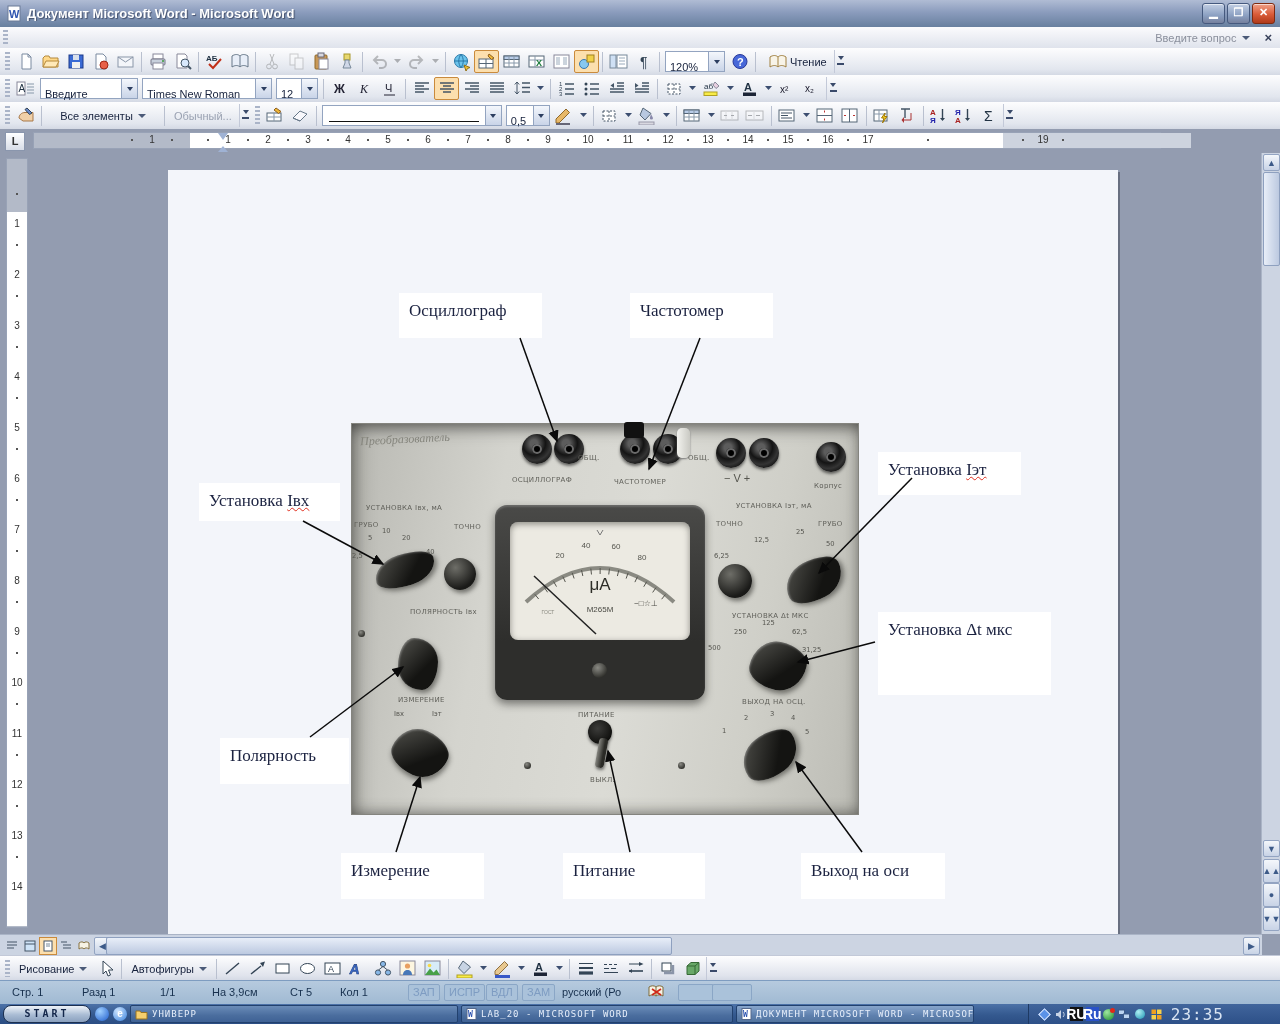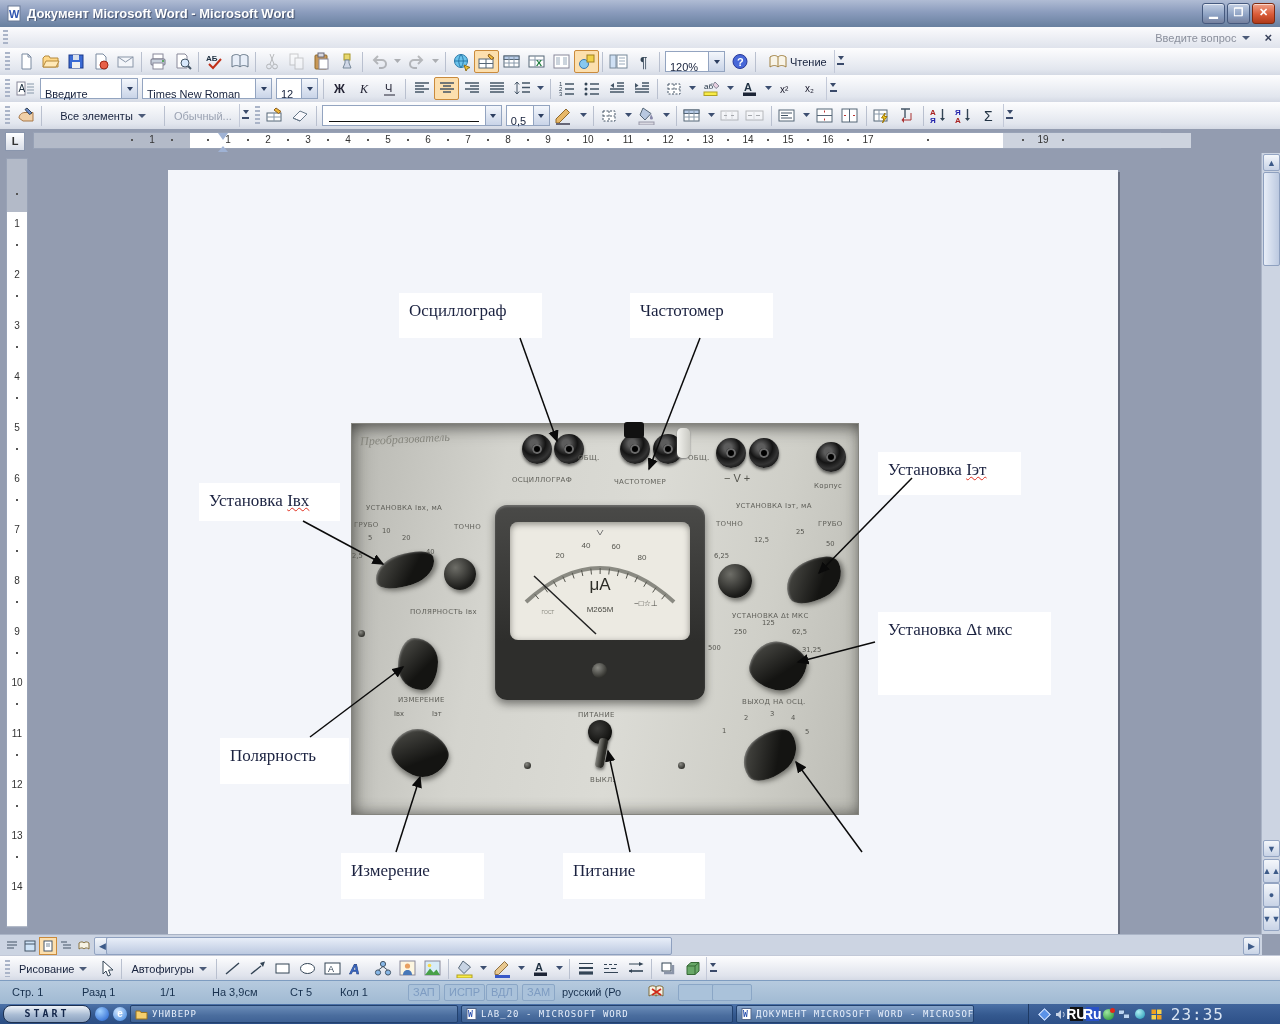--- a/index.html
+++ b/index.html
@@ -900,20 +900,21 @@
     <span class="pnum" style="left: 0px; top: 128px;">2,5</span><span class="pnum" style="left: 16px; top: 110px;">5</span><span class="pnum" style="left: 30px; top: 103px;">10</span><span class="pnum" style="left: 50px; top: 110px;">20</span><span class="pnum" style="left: 74px; top: 124px;">40</span><span class="pnum" style="left: 362px; top: 128px;">6,25</span><span class="pnum" style="left: 402px; top: 112px;">12,5</span><span class="pnum" style="left: 444px; top: 104px;">25</span><span class="pnum" style="left: 474px; top: 116px;">50</span><span class="pnum" style="left: 356px; top: 220px;">500</span><span class="pnum" style="left: 382px; top: 204px;">250</span><span class="pnum" style="left: 410px; top: 195px;">125</span><span class="pnum" style="left: 440px; top: 204px;">62,5</span><span class="pnum" style="left: 450px; top: 222px;">31,25</span><span class="pnum" style="left: 370px; top: 303px;">1</span><span class="pnum" style="left: 392px; top: 290px;">2</span><span class="pnum" style="left: 418px; top: 286px;">3</span><span class="pnum" style="left: 439px; top: 290px;">4</span><span class="pnum" style="left: 453px; top: 304px;">5</span></div>
 
     <div class="callout" style="left:231px;top:123px;width:133px;height:37px"><span>Осциллограф</span></div>
     <div class="callout" style="left:462px;top:123px;width:133px;height:37px"><span>Частотомер</span></div>
     <div class="callout" style="left:710px;top:282px;width:133px;height:35px"><span>Установка </span><span class="sq">Iэт</span></div>
     <div class="callout" style="left:31px;top:313px;width:131px;height:30px"><span>Установка </span><span class="sq">Iвх</span></div>
     <div class="callout" style="left:710px;top:442px;width:163px;height:75px"><span>Установка Δt мкс</span></div>
     <div class="callout" style="left:52px;top:568px;width:119px;height:38px"><span>Полярность</span></div>
     <div class="callout" style="left:173px;top:683px;width:133px;height:38px"><span>Измерение</span></div>
     <div class="callout" style="left:395px;top:683px;width:132px;height:38px"><span>Питание</span></div>
+    <div class="callout" style="left:633px;top:683px;width:134px;height:38px"><span>Выход на оси</span></div>
 
     <svg id="arrows" width="950" height="764">
       <defs>
         <marker id="ah" markerWidth="9" markerHeight="8" refX="7" refY="3.5" orient="auto">
           <path d="M0 0L8 3.5 0 7z" fill="#0a0a0a"></path>
         </marker>
       </defs>
       <g stroke="#0a0a0a" stroke-width="1.5">
         <line x1="352" y1="168" x2="389" y2="271" marker-end="url(#ah)"></line>
         <line x1="532" y1="168" x2="481" y2="299" marker-end="url(#ah)"></line>

